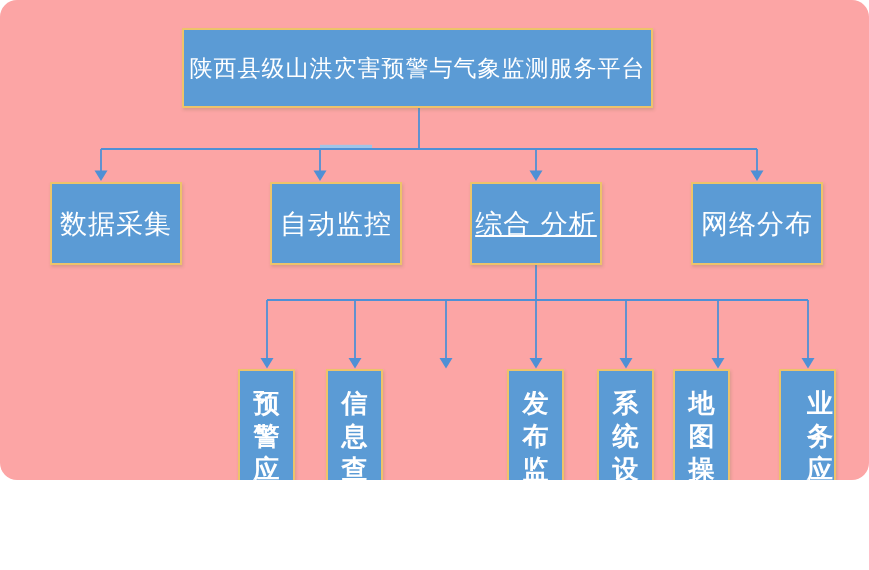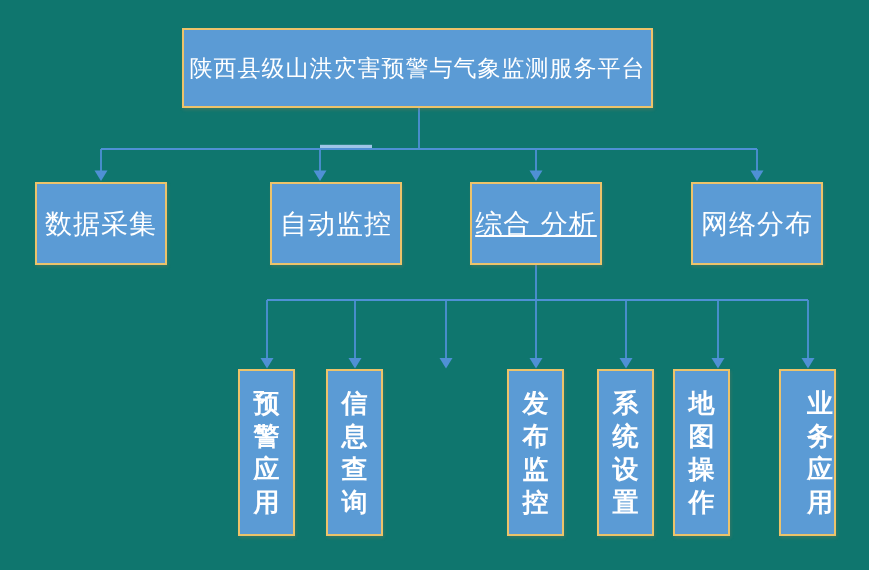--- a/index.html
+++ b/index.html
@@ -1,22 +1,23 @@
 <!DOCTYPE html>
 <html><head>
 <meta charset="utf-8">
 <style>
   html, body { margin: 0; padding: 0; background: #ffffff; }
   .canvas {
     position: relative;
     width: 869px;
-    height: 570px;
-    background: #0f766e;
+    height: 480px;
+    background: #fca5a5;
     font-family: "DejaVu Sans", sans-serif;
     overflow: hidden;
+    border-radius: 17px;
   }
   .connectors {
     position: absolute;
     left: 0; top: 0;
     width: 869px; height: 570px;
   }
   .node {
     position: absolute;
     background: #5B9BD5;
     border: 2px solid #EDC36A;
@@ -25,21 +26,21 @@
     align-items: center;
     justify-content: center;
     color: #ffffff;
     box-shadow: 1px 2px 3px rgba(140, 125, 85, 0.30);
   }
   .node-root   { left: 182px; top: 28px;  width: 471px; height: 80px; }
   .root-label  { font-size: 23px; letter-spacing: 1px; white-space: nowrap; }
 
   .node-l2     { top: 182px; height: 83px; width: 132px; }
   .l2-label    { font-size: 27px; letter-spacing: 1px; white-space: nowrap; }
-  .l2-0 { left: 35px; text-align: right; }
+  .l2-0 { left: 50px; text-align: right; }
   .l2-1 { left: 254px; margin-left: 16px; }
   .l2-2 { left: 470px; text-decoration: underline; }
   .l2-3 { left: 691px; }
 
   .node-l3     { top: 369px; height: 167px; width: 57px; font-weight: bold; }
   .v-text {
     font-size: 26px;
     line-height: 33px;
     width: 28px;
     text-align: center;

